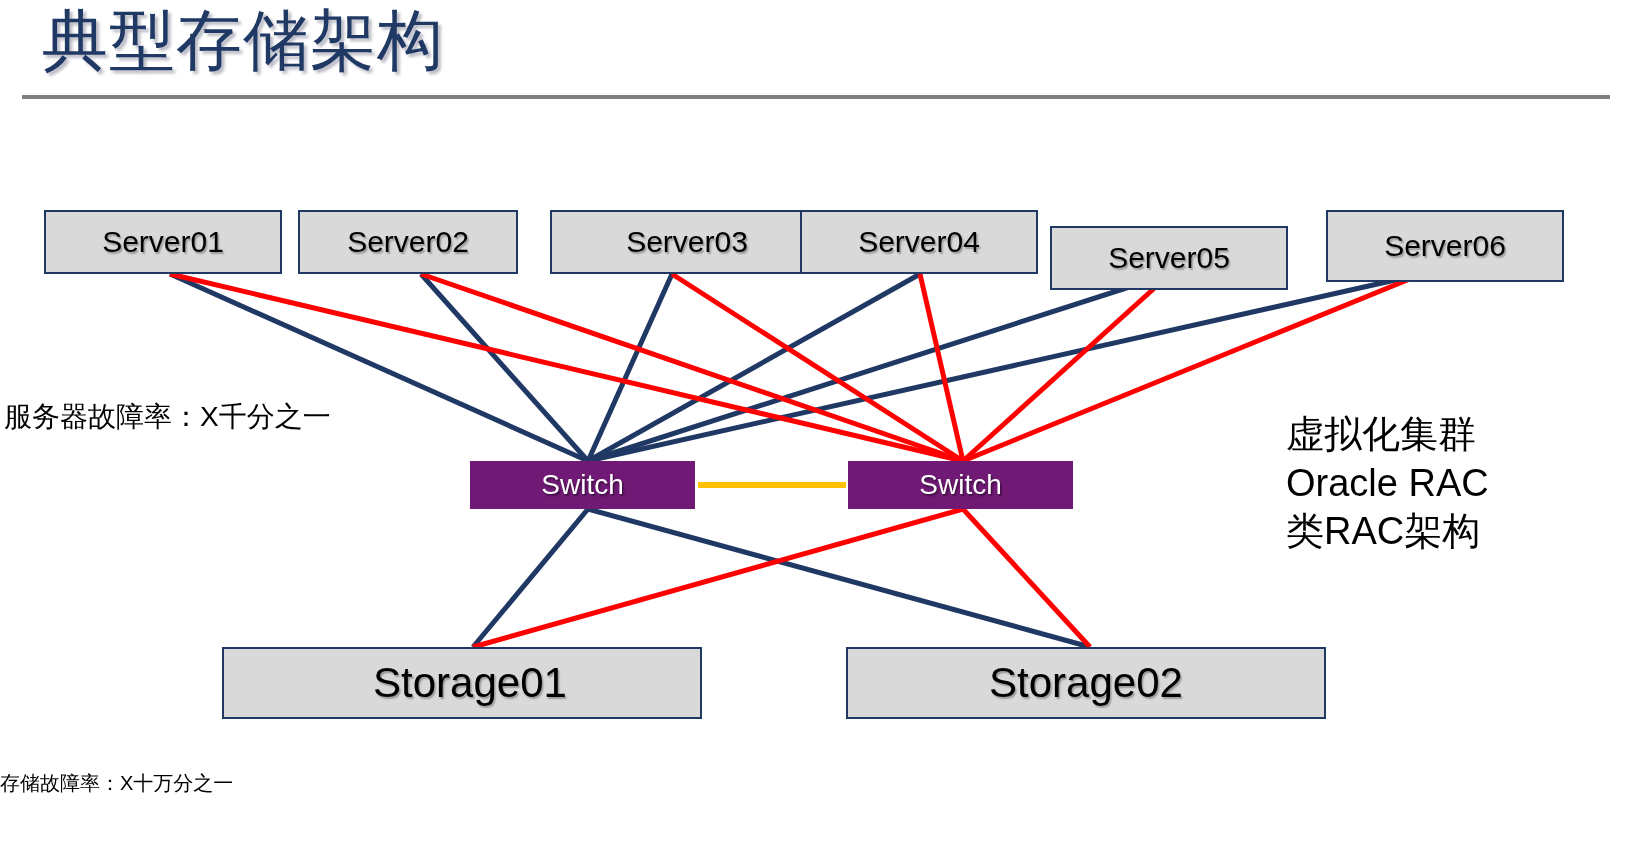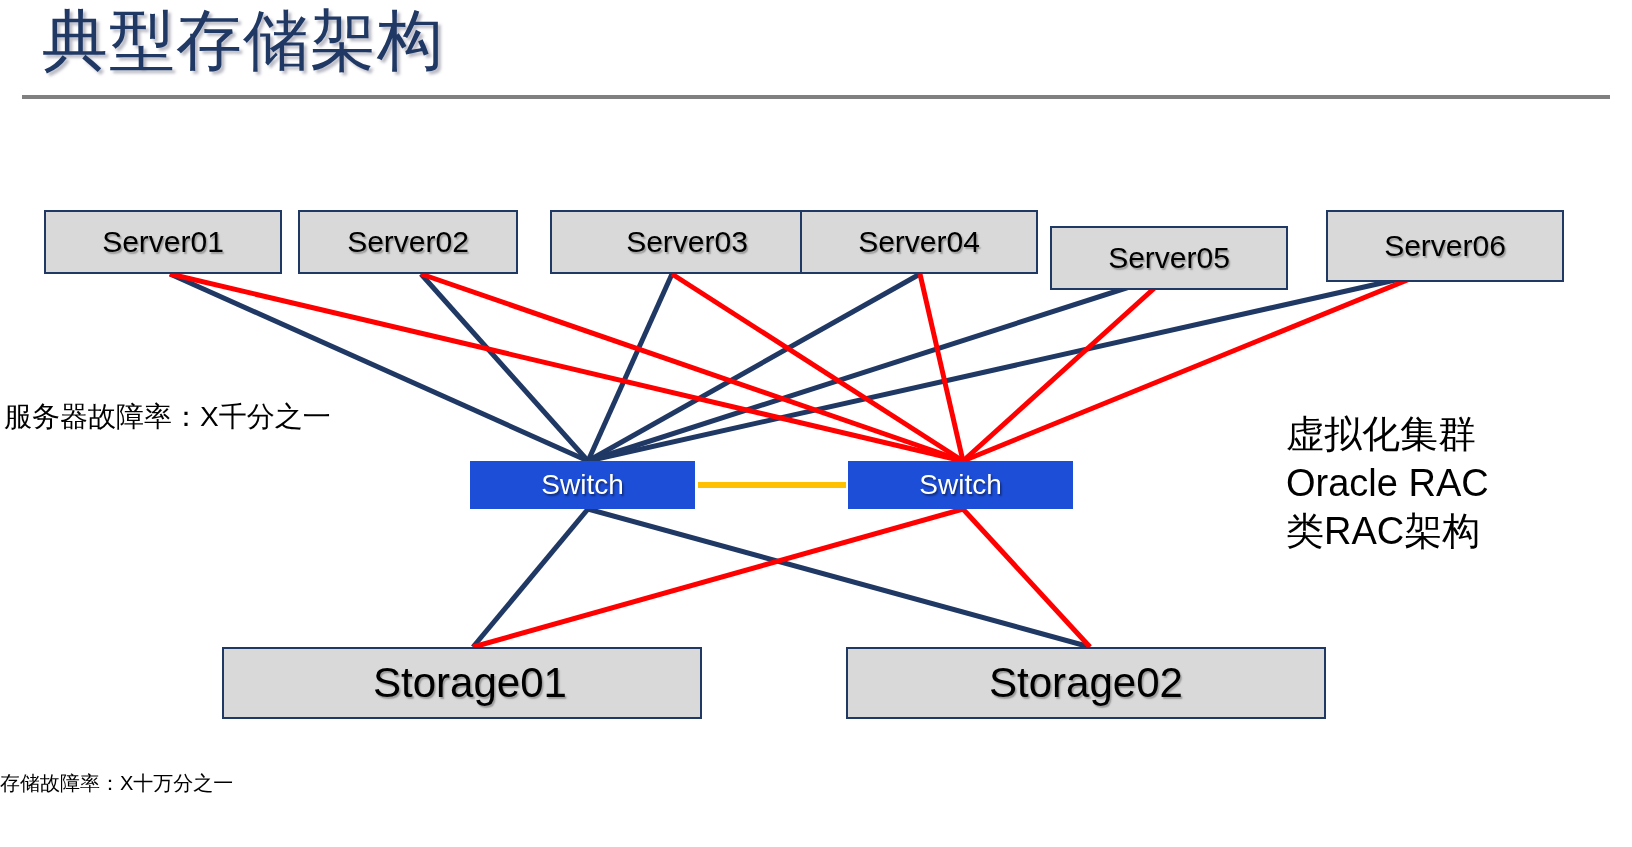--- a/index.html
+++ b/index.html
@@ -66,21 +66,21 @@
   }
   .storage-box {
     background: #d9d9d9;
     border: 2px solid #1f3864;
     height: 72px;
     font-size: 42px;
     color: #000000;
     text-shadow: 1.5px 1.5px 1.5px rgba(120,120,120,0.65);
   }
   .switch-box {
-    background: #1d4ed8;
+    background: #701a75;
     border: none;
     height: 48px;
     font-size: 28px;
     color: #ffffff;
     text-shadow: 1.5px 1.5px 2px rgba(0,0,0,0.45);
   }
 
   
   .annotation {
     position: absolute;

